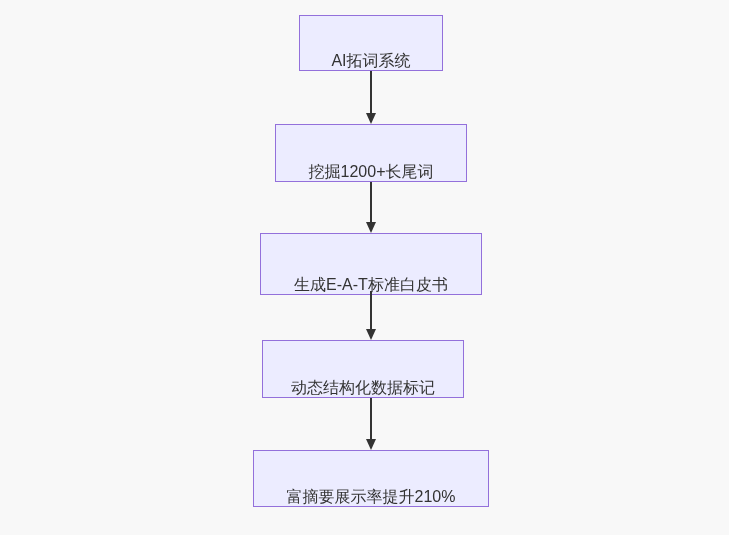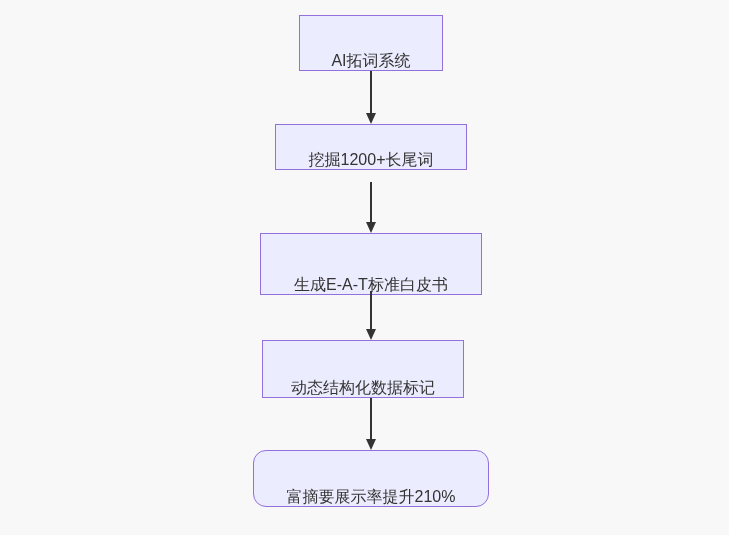--- a/index.html
+++ b/index.html
@@ -29,24 +29,24 @@
     color: var(--text-color, #333333);
     font-size: 16px;
     line-height: 1.2;
     display: flex;
     align-items: flex-end;
     justify-content: center;
     text-align: center;
     white-space: nowrap;
   }
   .flow-node-1 { left: 299px; top: 15px;  width: 144px; height: 56px; }
-  .flow-node-2 { left: 275px; top: 124px; width: 192px; height: 46px; }
+  .flow-node-2 { left: 275px; top: 124px; width: 192px; height: 58px; }
   .flow-node-3 { left: 260px; top: 233px; width: 222px; height: 62px; }
   .flow-node-4 { left: 262px; top: 340px; width: 202px; height: 58px; }
-  .flow-node-5 { left: 253px; top: 450px; width: 236px; height: 57px; border-radius: 13px; }
+  .flow-node-5 { left: 253px; top: 450px; width: 236px; height: 57px; }
 
   .flow-arrow {
     position: absolute;
     left: 364px; 
     width: 14px;
     display: block;
   }
   .flow-arrow-1 { top: 71px;  height: 53px; }
   .flow-arrow-2 { top: 182px; height: 51px; }
   .flow-arrow-3 { top: 291px; height: 49px; }

